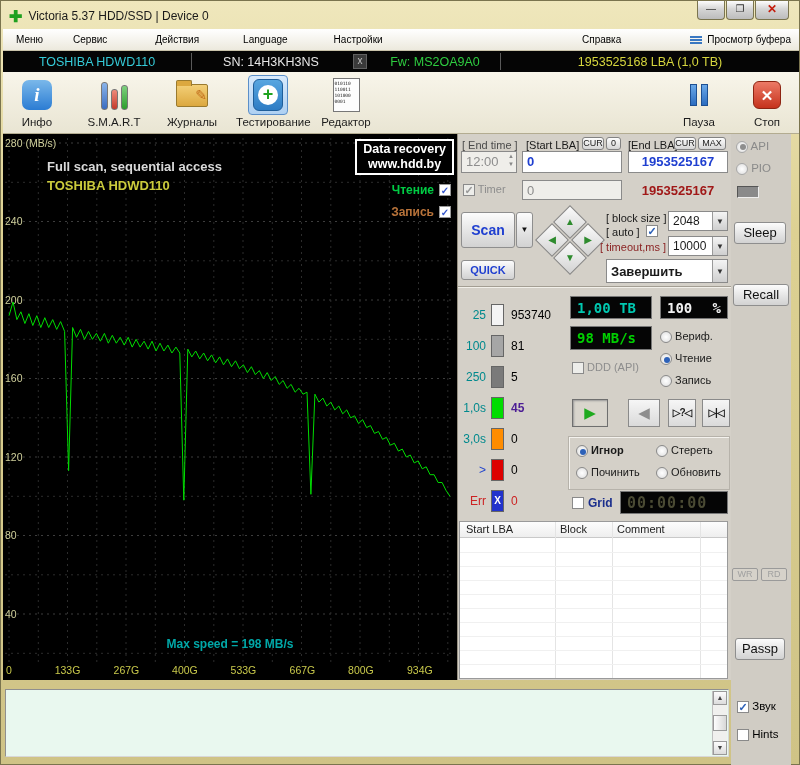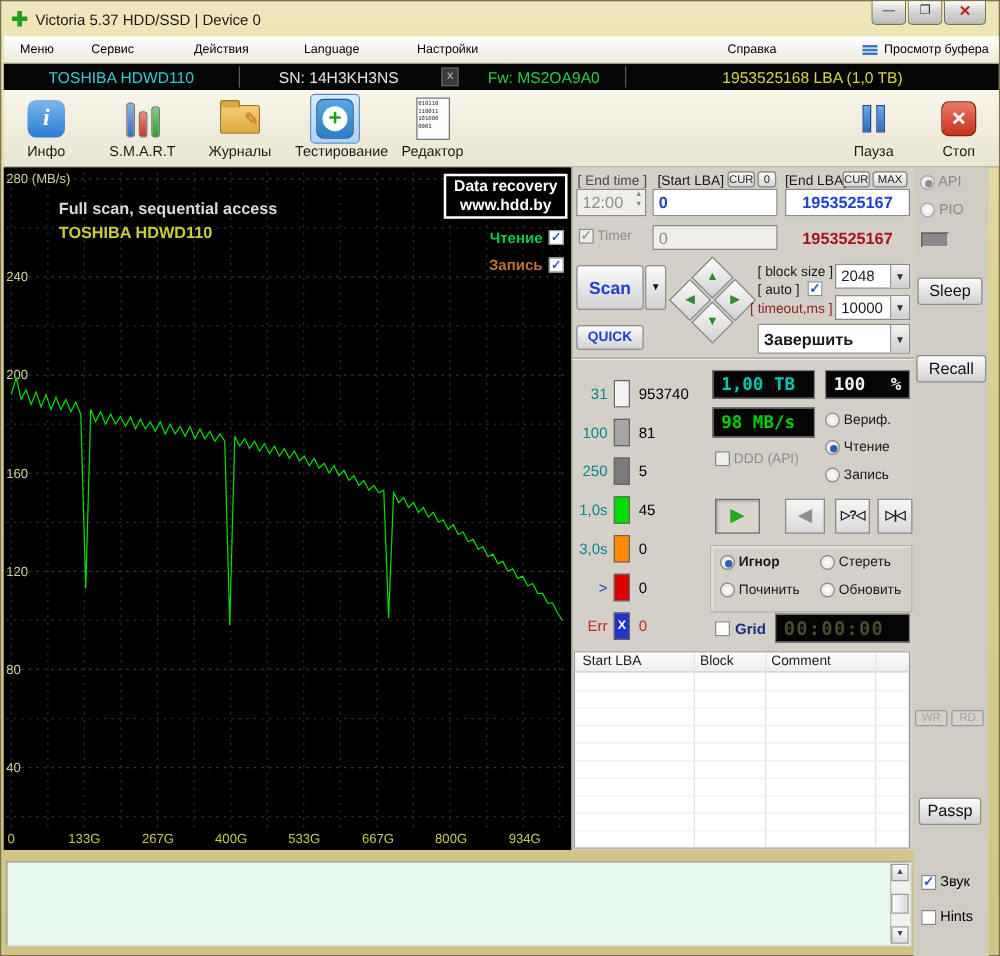--- a/index.html
+++ b/index.html
@@ -300,20 +300,21 @@
       <div>www.hdd.by</div>
     </div>
     <div class="ovl g-legend-item" style="top:49px">
       <span class="legend-label" style="color: rgb(0, 204, 68);">Чтение</span>
       <span class="gcb">✓</span>
     </div>
     <div class="ovl g-legend-item" style="top:71px">
       <span class="legend-label" style="color: rgb(184, 115, 58);">Запись</span>
       <span class="gcb">✓</span>
     </div>
+    <div class="ovl g-annot">Max speed = 198 MB/s</div>
   </div>
 
   <div class="rpanel">
     <span class="abs" style="left:4px;top:5px;color:#4a4a4a">[ End time ]</span>
     <span class="abs" style="left:68px;top:5px">[Start LBA]</span>
     <span class="minibtn" style="left:124px;top:3px;width:22px">CUR</span>
     <span class="minibtn" style="left:148px;top:3px;width:15px">0</span>
     <span class="abs" style="left:170px;top:5px">[End LBA]</span>
     <span class="minibtn" style="left:216px;top:3px;width:22px">CUR</span>
     <span class="minibtn" style="left:240px;top:3px;width:28px">MAX</span>
@@ -363,38 +364,38 @@
 
     <div class="btn blue" style="left:3px;top:126px;width:54px;height:20px;font-size:11px;line-height:18px">QUICK</div>
     <div class="combo" style="left:148px;top:125px;width:122px;height:24px">
       <span class="cval" style="font-weight:bold;font-size:13px">Завершить</span>
       <span class="carr">▼</span>
     </div>
 
     <div class="abs" style="left:0;top:152px;width:274px;border-top:1px solid #a39e93;box-shadow:0 1px 0 #f2f0ea"></div>
 
     <div class="stat-row" style="top:170px">
-      <span class="stat-label" style="color: rgb(0, 137, 141);">31</span>
+      <span class="stat-label" style="color: rgb(0, 137, 141);">25</span>
       <span class="stat-block" style="background: rgb(244, 244, 244);"></span>
       <span class="stat-value" style="color: rgb(0, 0, 0);">953740</span>
     </div>
     <div class="stat-row" style="top:201px">
       <span class="stat-label" style="color: rgb(0, 137, 141);">100</span>
       <span class="stat-block" style="background: rgb(166, 166, 166);"></span>
       <span class="stat-value" style="color: rgb(0, 0, 0);">81</span>
     </div>
     <div class="stat-row" style="top:232px">
       <span class="stat-label" style="color: rgb(0, 137, 141);">250</span>
       <span class="stat-block" style="background: rgb(122, 122, 122);"></span>
       <span class="stat-value" style="color: rgb(0, 0, 0);">5</span>
     </div>
     <div class="stat-row" style="top:263px">
       <span class="stat-label" style="color: rgb(0, 137, 141);">1,0s</span>
       <span class="stat-block" style="background: rgb(0, 221, 0);"></span>
-      <span class="stat-value" style="color: #000000;">45</span>
+      <span class="stat-value" style="color: #4c1d95; font-weight: bold;">45</span>
     </div>
     <div class="stat-row" style="top:294px">
       <span class="stat-label" style="color: rgb(0, 137, 141);">3,0s</span>
       <span class="stat-block" style="background: rgb(255, 140, 0);"></span>
       <span class="stat-value" style="color: rgb(0, 0, 0);">0</span>
     </div>
     <div class="stat-row" style="top:325px">
       <span class="stat-label" style="color: rgb(34, 68, 204);">&gt;</span>
       <span class="stat-block" style="background: rgb(221, 0, 0);"></span>
       <span class="stat-value" style="color: rgb(0, 0, 0);">0</span>

